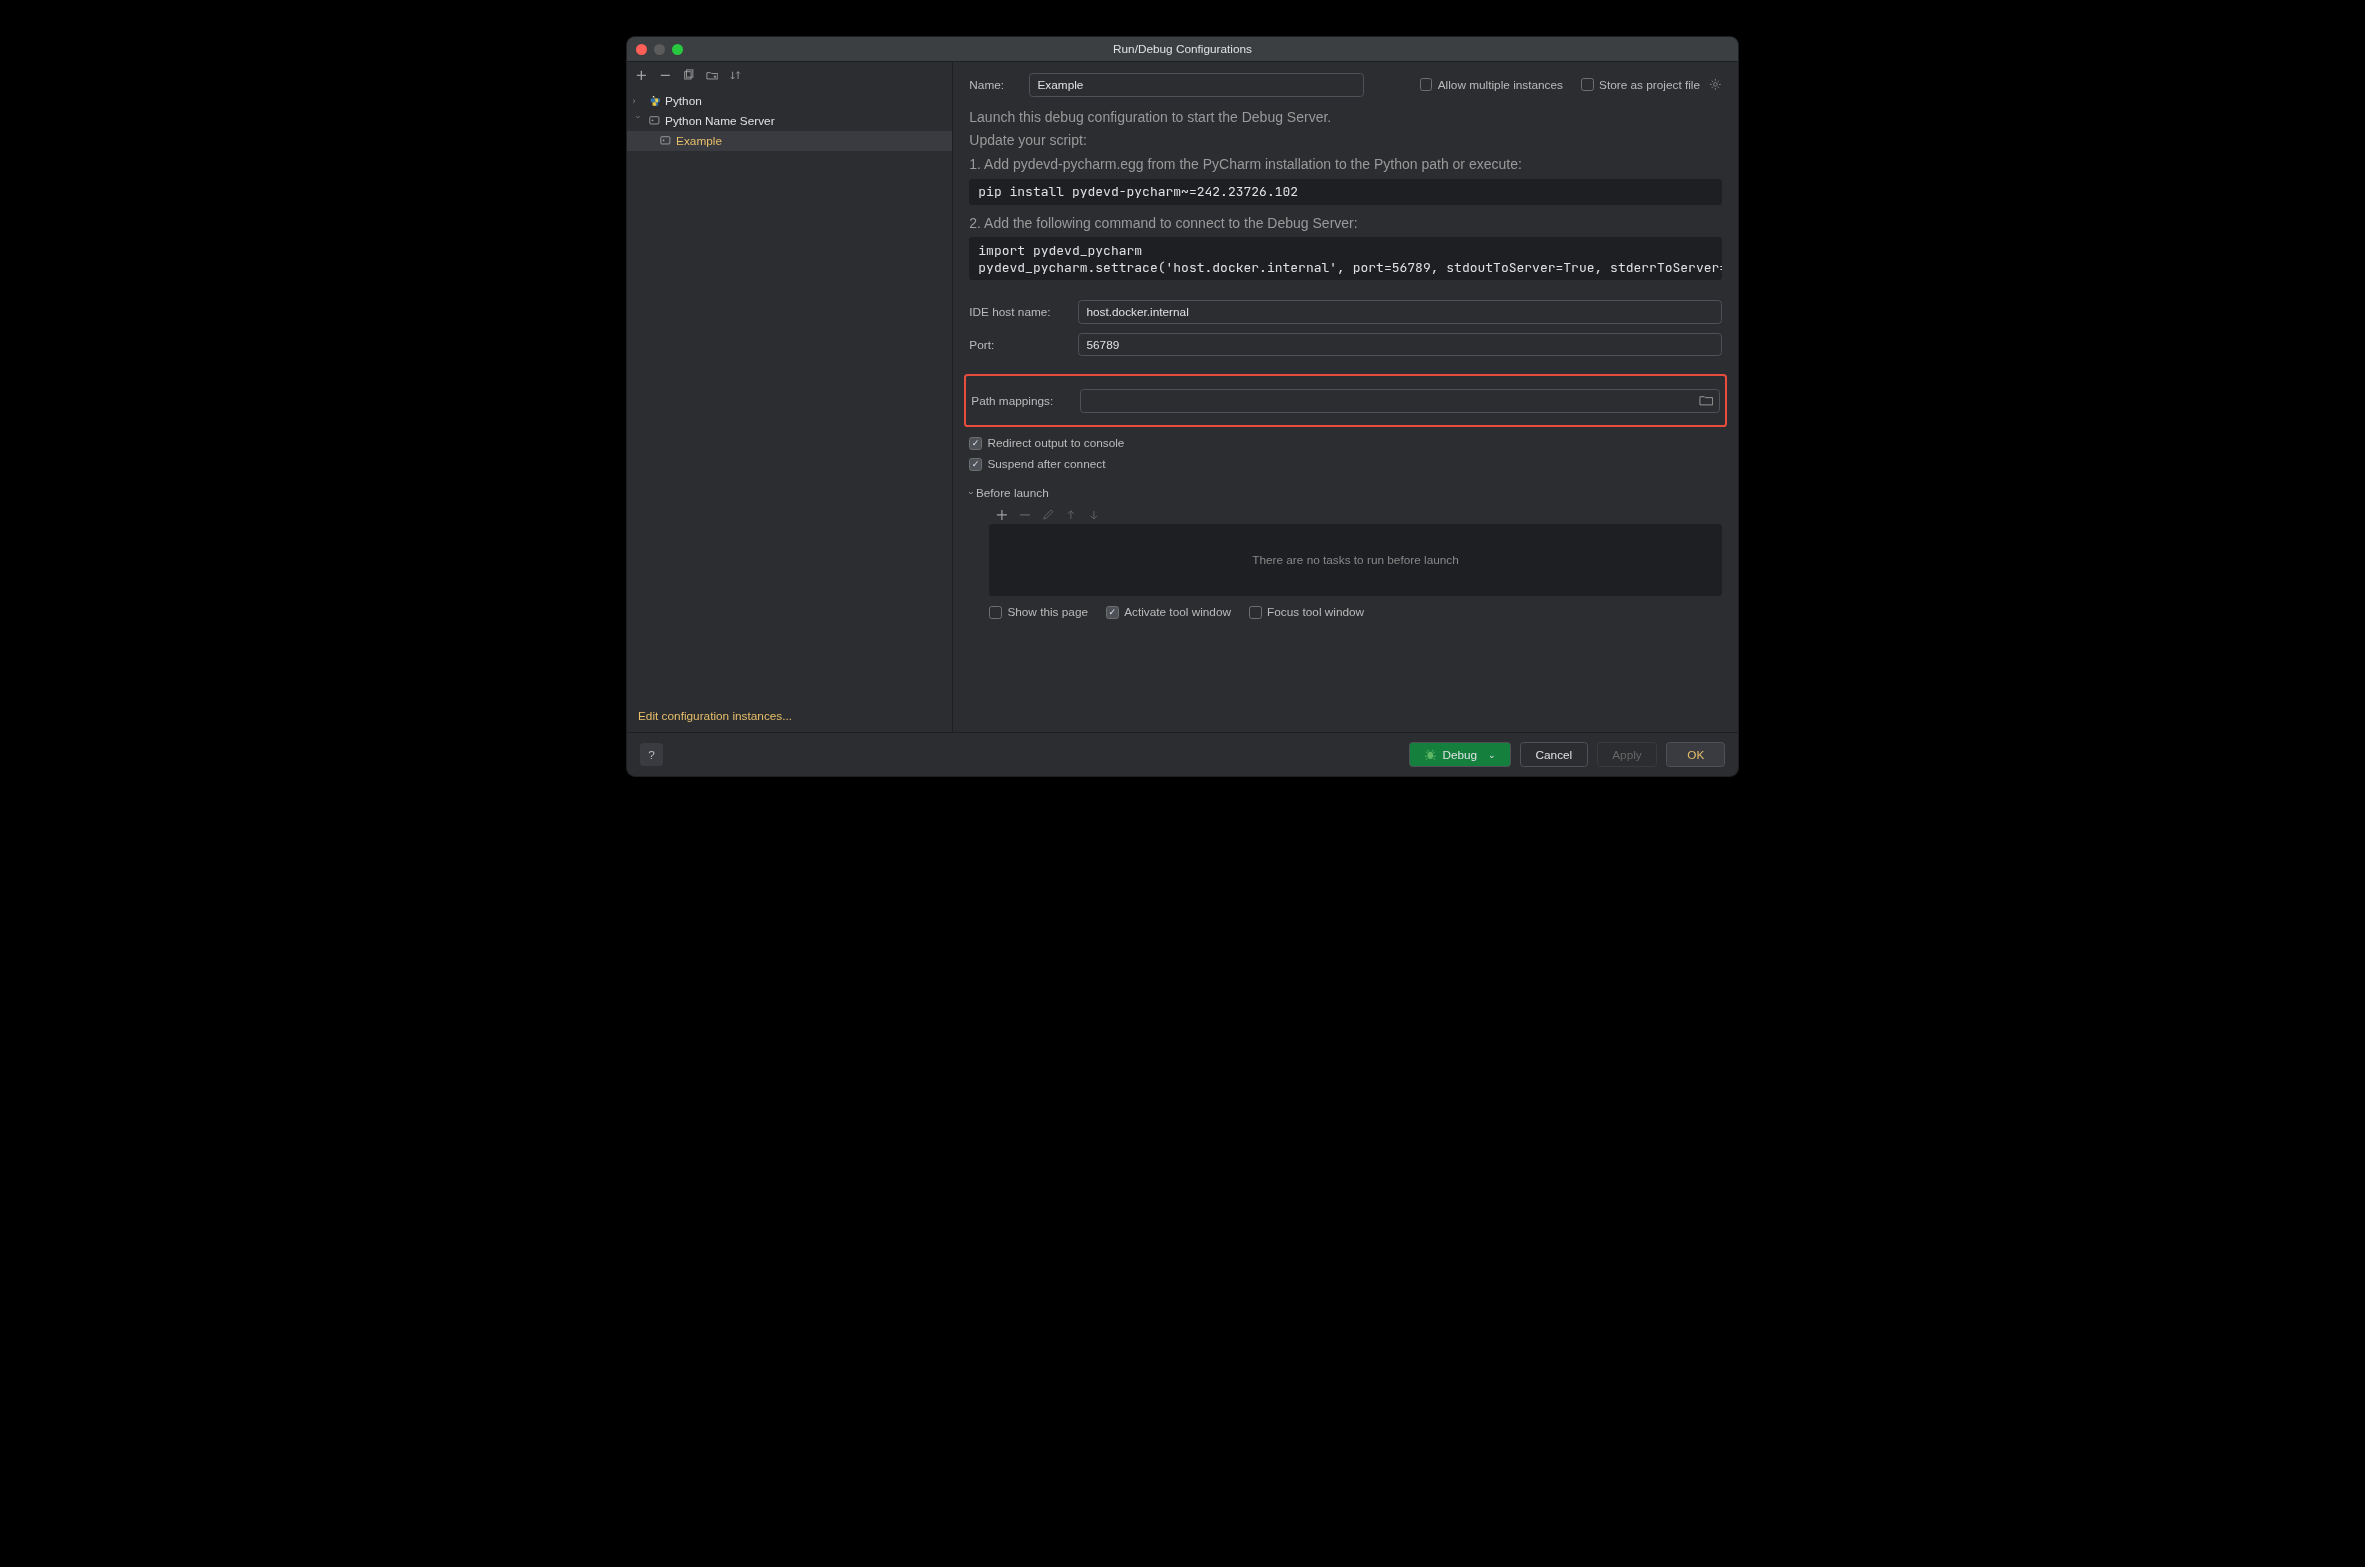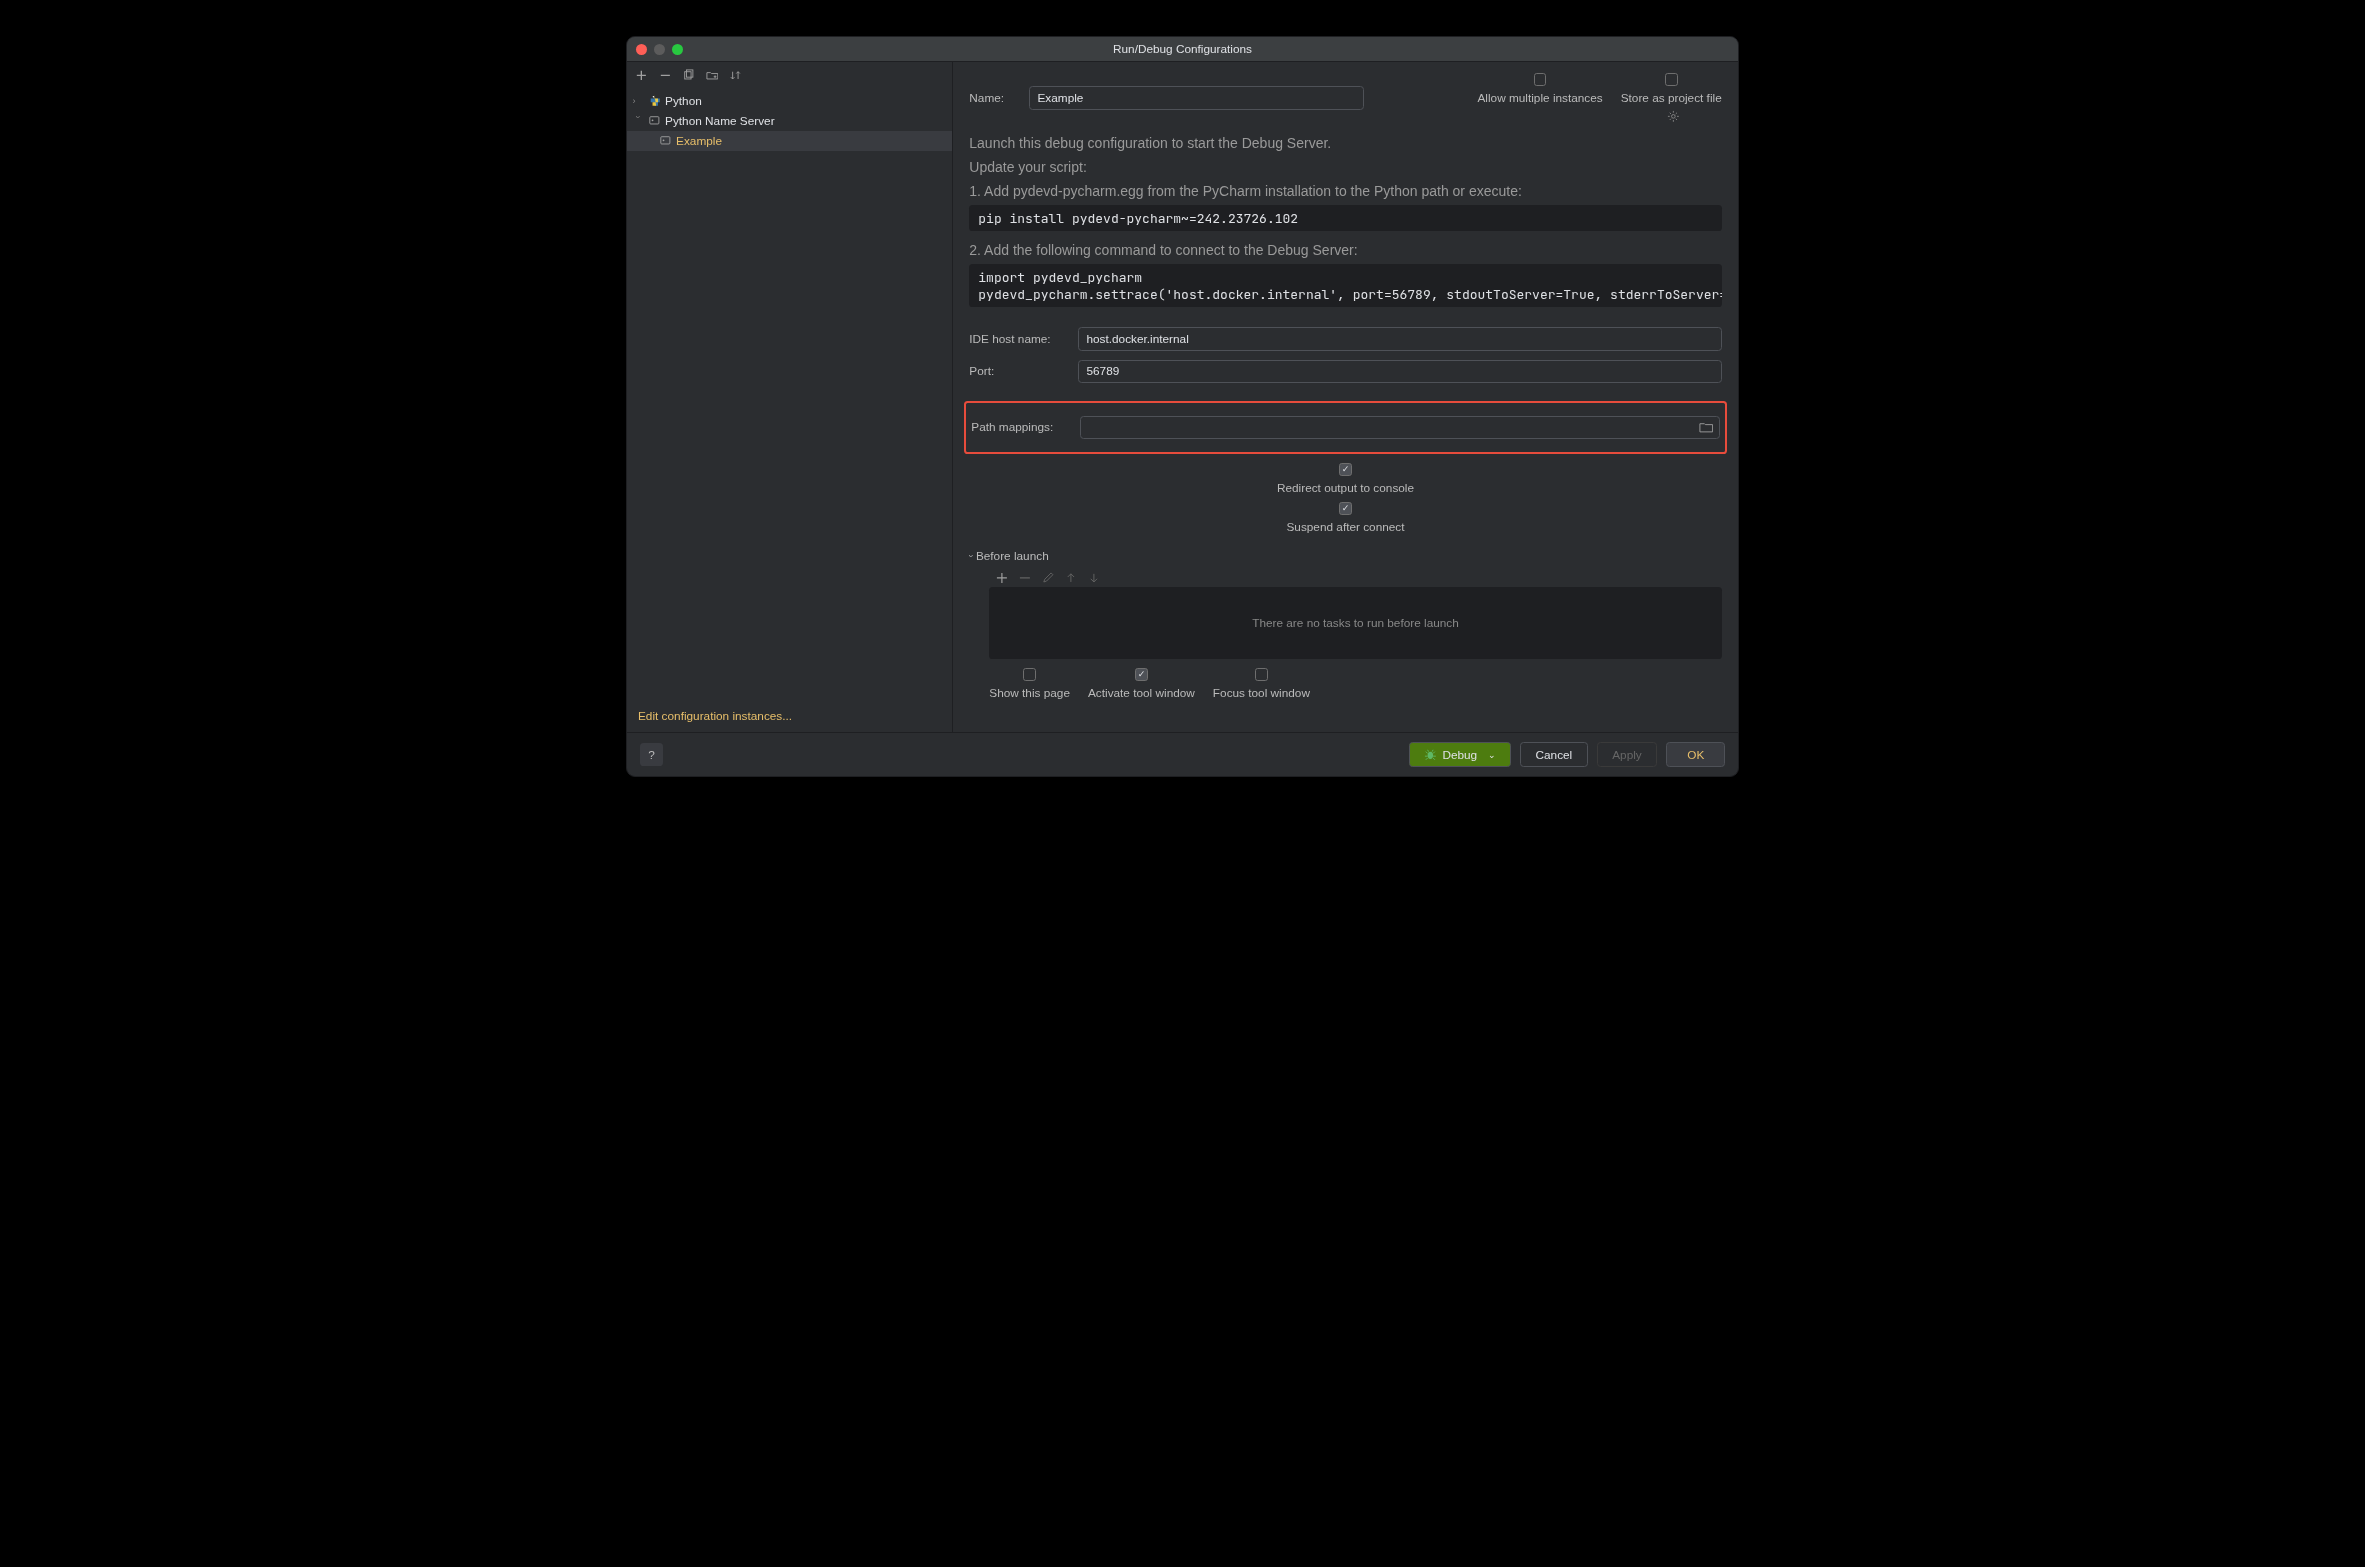--- a/index.html
+++ b/index.html
@@ -71,21 +71,21 @@
   border:0.9px solid #4e5157;
   border-radius:3.6px;
   padding:3.6px 7.2px;
   color:#dfe1e5;
   font-size:11.8px;
   height:23.5px;
 }
 .input.name { width: 335px; }
 .input.host { flex:1; }
 .input.port { flex:1; }
-.check-row { display:flex; align-items:center; gap:5.4px;flex-direction:column; }
+.check-row { display:flex; align-items:center; gap:5.4px; }
 .checkbox { width:12.7px; height:12.7px; border:0.9px solid #6e6e6e; border-radius:2.7px; display:flex; align-items:center; justify-content:center; font-size:9px; color:#dfe1e5; }
 .checkbox.checked { background:#4e5157; border-color:#6e6e6e; }
 .checkbox.checked::after { content:"✓"; }
 .helper { color:#9a9a9a; font-size:14px; line-height:1.7; }
 .codeblock {
   background:#1e1f22;
   border-radius:3.6px;
   padding:4.5px 9px;
   font-family: "JetBrains Mono", Menlo, monospace;
   font-size:13px;
@@ -120,21 +120,21 @@
 .footer {
   border-top: 0.9px solid #1e1f22;
   display:flex;
   align-items:center;
   padding:9px 12.7px;
   gap:9px;
 }
 .help-btn { width:23.5px; height:23.5px; background:#393b40; border-radius:3.6px; display:flex; align-items:center; justify-content:center; color:#bbb; }
 .spacer { flex:1; }
 .btn { height:25px; padding:0 14.5px; border-radius:3.6px; display:flex; align-items:center; justify-content:center; font-size:11.8px; gap:5.4px; }
-.btn.debug { background:#4d7c0f; color:#dfe1e5; border:0.9px solid #4e5157;text-align:center; }
+.btn.debug { background:#15803d; color:#dfe1e5; border:0.9px solid #4e5157;text-align:center; }
 .btn.cancel { background:transparent; color:#dfe1e5; border:0.9px solid #4e5157; }
 .btn.apply { background:transparent; color:#666; border:0.9px solid #3a3a3a; }
 .btn.ok { background:#393b40; color:#e8bf6a; border:0.9px solid #4e5157; padding:0 20px; }
 .gear-icon-small { color:#888; margin-left:3.6px; }
 .top-checks { display:flex; gap:18px; margin-left:auto; }
 svg { display:block; }
 </style>
 </head>
 <body>
 

